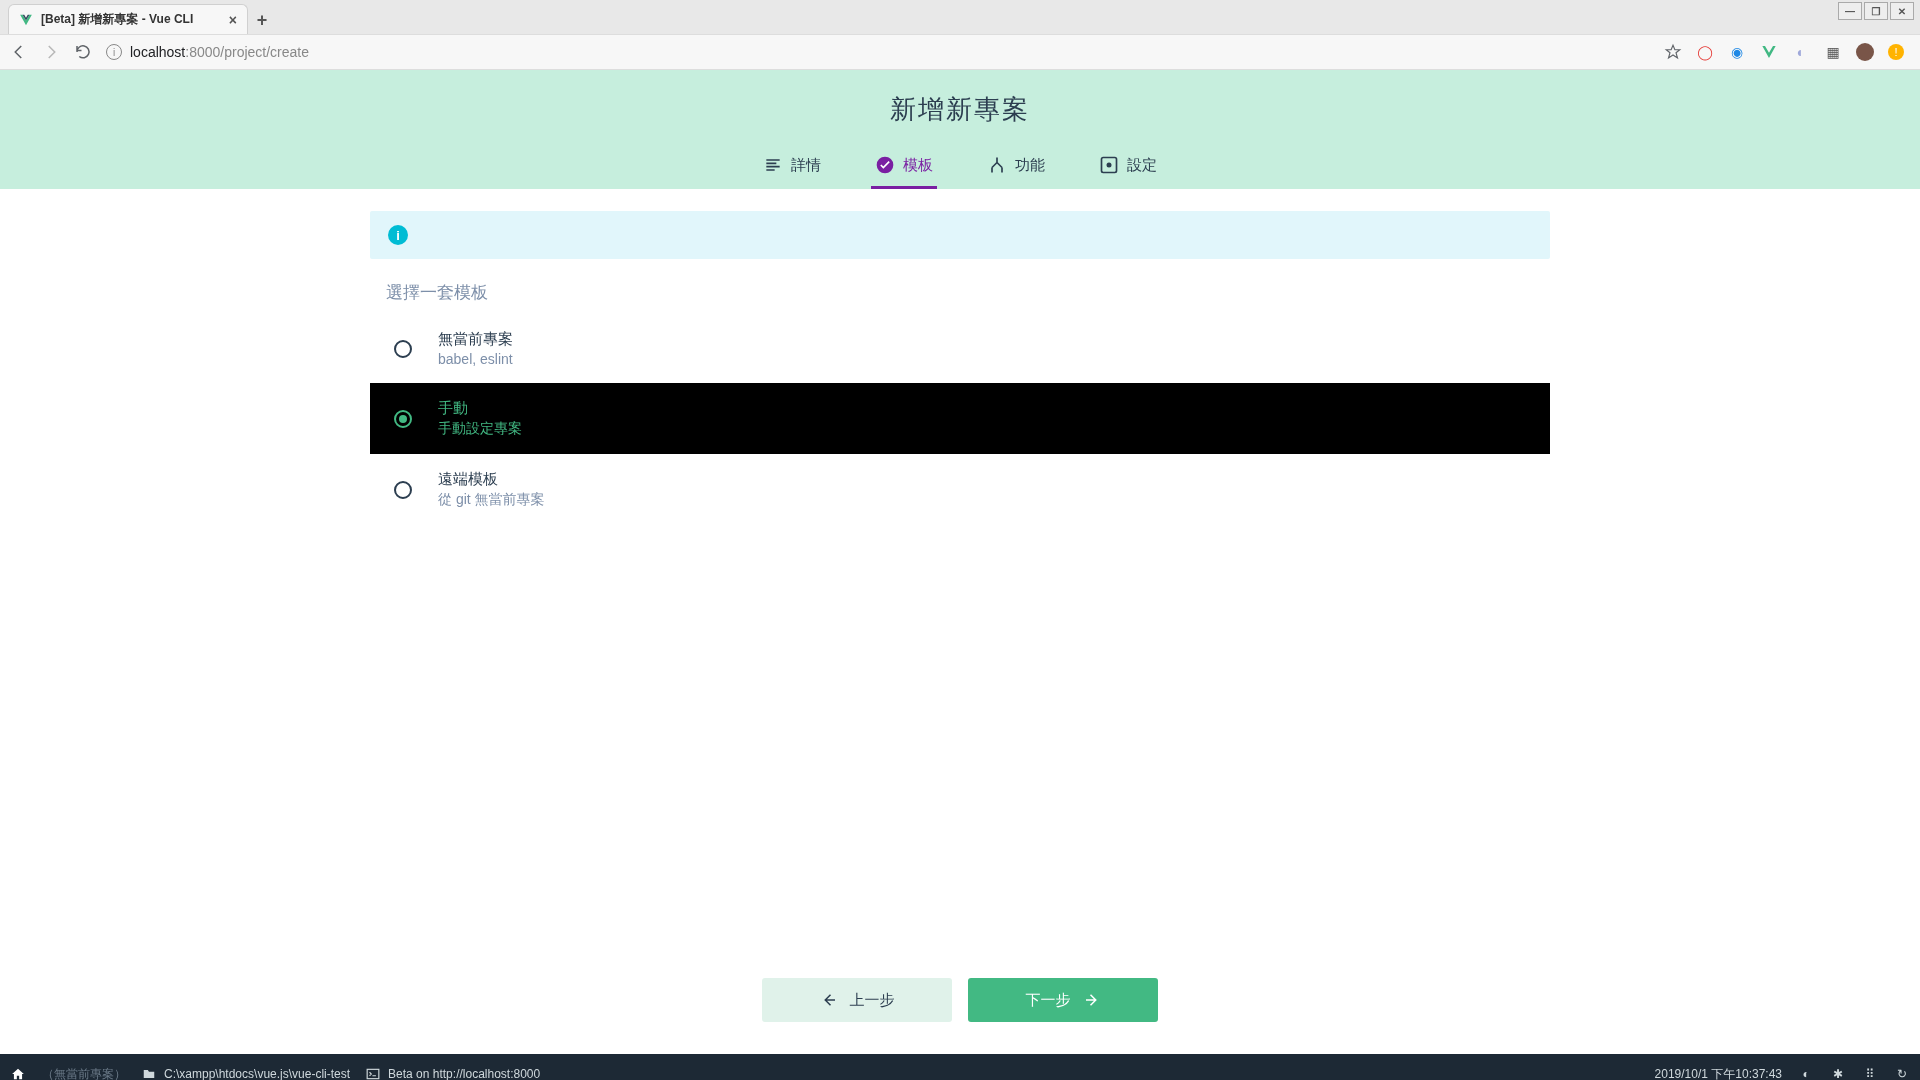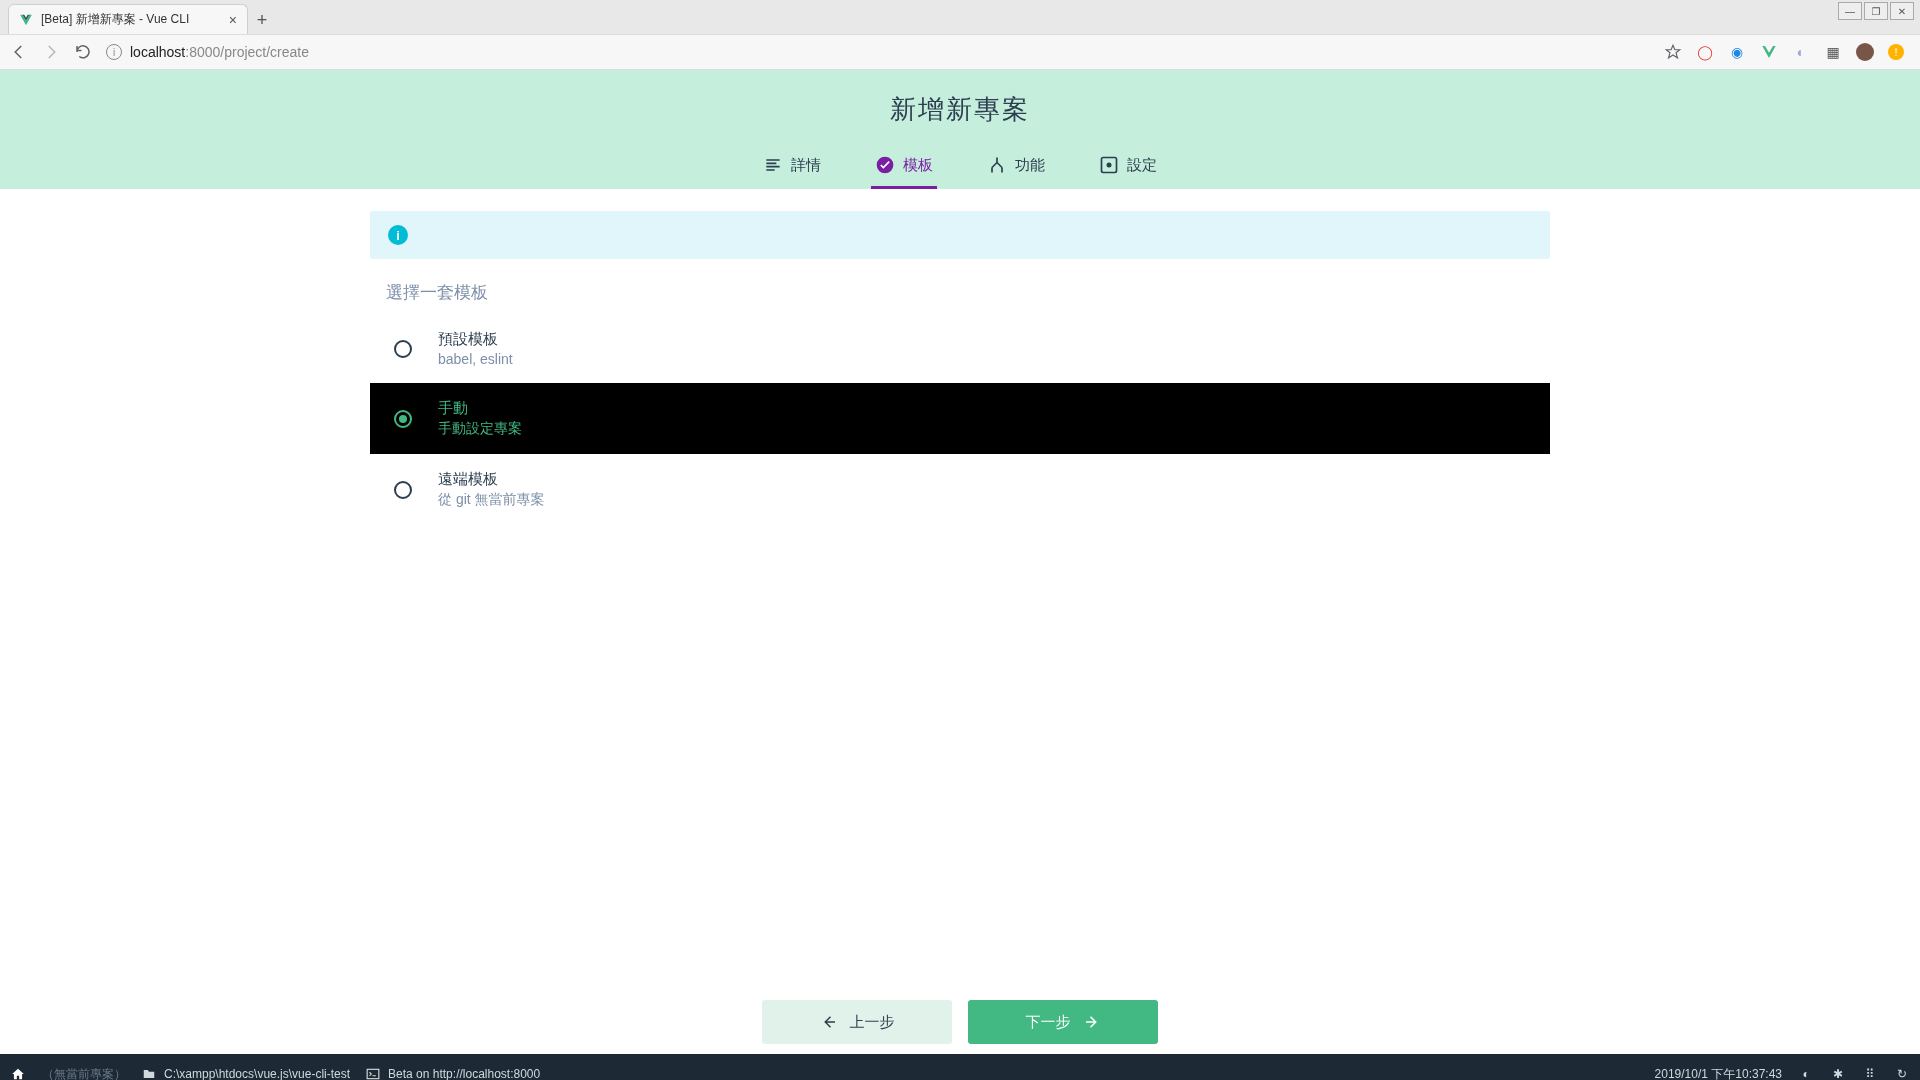--- a/index.html
+++ b/index.html
@@ -1,20 +1,20 @@
 <!DOCTYPE html>
 <html><head>
 <meta charset="utf-8">
 <style>
 * { margin:0; padding:0; box-sizing:border-box; font-family:"Segoe UI","Microsoft JhengHei",Arial,sans-serif; }
 html,body { width:1920px; height:1080px; overflow:hidden; background:#fff; }
 
 
 .browser-chrome { background:#e8e8e8; }
-.tab-strip { height:34px; background:#e8e8e8; display:flex; align-items:flex-end; padding-left:8px; position:relative;}
+.tab-strip { height:34px; background:#e8e8e8; display:flex; align-items:flex-end; padding-left:8px; position:relative;font-weight:bold;}
 .tab { width:240px; height:30px; background:#f7f7f7; border-top-left-radius:6px; border-top-right-radius:6px;
        display:flex; align-items:center; padding:0 10px; font-size:12px; color:#333; gap:8px; border:1px solid #d0d0d0; border-bottom:none;}
 .tab .vue-fav { width:14px; height:14px; }
 .tab .title { flex:1; white-space:nowrap; overflow:hidden; text-overflow:ellipsis; }
 .tab .close { font-size:14px; color:#555; cursor:pointer; }
 .new-tab { width:28px;height:28px;display:flex;align-items:center;justify-content:center;font-size:18px;color:#555;cursor:pointer;}
 .win-controls { position:absolute; right:6px; top:2px; display:flex; gap:2px; }
 .win-controls div { width:24px;height:18px;border:1px solid #aaa;font-size:10px;display:flex;align-items:center;justify-content:center;color:#555;background:#eee;}
 
 .addr-bar { height:36px; background:#f7f7f7; border-top:1px solid #ddd; border-bottom:1px solid #ddd;
@@ -49,21 +49,21 @@
 .preset { display:flex; align-items:center; gap:26px; padding:16px 24px; cursor:pointer;}
 .preset.selected { background:#000000; }
 .radio { width:18px; height:18px; border:2px solid #2c3e50; border-radius:50%; flex-shrink:0; display:flex;align-items:center;justify-content:center;}
 .preset.selected .radio{border-color:#42b983;}
 .preset.selected .radio::after{content:"";width:8px;height:8px;border-radius:50%;background:#42b983;}
 .preset .texts .t1{font-size:15px;color:#2c3e50;}
 .preset.selected .texts .t1{color:#42b983;}
 .preset .texts .t2{font-size:14px;color:#7d8fa9;margin-top:2px;}
 .preset.selected .texts .t2{color:#42b983;}
 
-.footer-buttons { position:absolute; bottom:10px; left:0; right:0; display:flex; justify-content:center; gap:16px;align-items:center;}
+.footer-buttons { position:absolute; bottom:32px; left:0; right:0; display:flex; justify-content:center; gap:16px;align-items:center;}
 .btn { min-width:190px; height:44px; border:none; border-radius:3px; font-size:15px; display:flex;align-items:center;justify-content:center;gap:12px;cursor:pointer;}
 .btn.prev { background:#e0f2ea; color:#2c3e50; }
 .btn.next { background:#42b983; color:#fff; }
 
 
 .status-bar { height:40px; background:#1d2935; color:#cfd8dc; font-size:12px;
               display:flex; align-items:center; padding:0 10px; gap:16px; font-family:Consolas,monospace;}
 .status-bar .home{color:#fff;}
 .status-bar .noproj{color:#6b7a88;}
 .status-bar .seg{display:flex;align-items:center;gap:8px;}
@@ -181,21 +181,21 @@
   <div class="content">
     <div class="info-banner">
       <span class="info-ic">i</span>
     </div>
 
     <div class="section-title">選擇一套模板</div>
 
     <div class="preset">
       <span class="radio"></span>
       <div class="texts">
-        <div class="t1">預設模板</div>
+        <div class="t1">無當前專案</div>
         <div class="t2">babel, eslint</div>
       </div>
     </div>
 
     <div class="preset selected">
       <span class="radio"></span>
       <div class="texts">
         <div class="t1">手動</div>
         <div class="t2">手動設定專案</div>
       </div>

